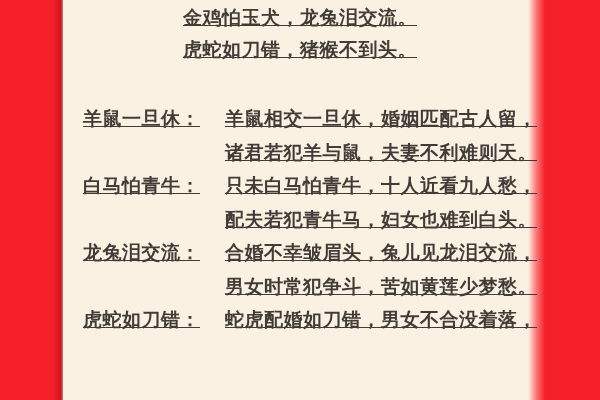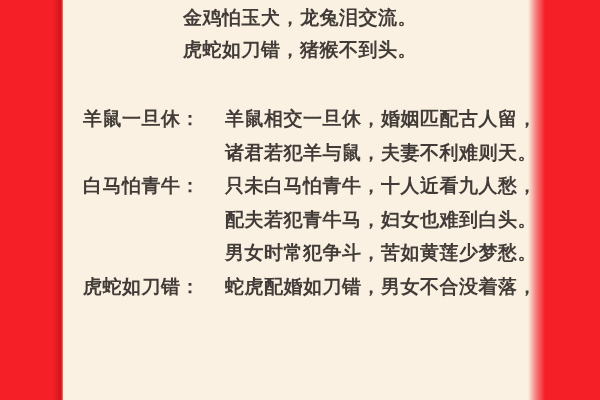--- a/index.html
+++ b/index.html
@@ -22,21 +22,21 @@
   }
   .border-right {
     position: absolute;
     right: 0; top: 0;
     width: 72px; height: 100%;
     background: linear-gradient(to right, rgba(245,31,40,0) 0px, rgba(245,31,40,0.55) 8px, #f51f28 17px, #f51f28 100%);
   }
   .content {
     position: absolute;
     left: 63px; top: 0;
-    width: 474px; height: 400px;
+    width: 474px; height: 400px; text-decoration: underline;
   }
   .poem {
     padding-top: 1px;
     text-align: center;
     font-size: 19px;
     line-height: 32px;
   }
   .sections {
     margin-top: 37px;
     font-size: 19px;
@@ -81,21 +81,23 @@
       <div class="section">
         <div class="section-title">白马怕青牛：</div>
         <div class="section-body">
           <div class="body-line">只未白马怕青牛，十人近看九人愁，</div>
           <div class="body-line">配夫若犯青牛马，妇女也难到白头。</div>
         </div>
       </div>
 
 
       <div class="section">
+        <div class="section-title">龙兔泪交流：</div>
         <div class="section-body">
+          <div class="body-line">合婚不幸皱眉头，兔儿见龙泪交流，</div>
           <div class="body-line">男女时常犯争斗，苦如黄莲少梦愁。</div>
         </div>
       </div>
 
       <div class="section">
         <div class="section-title">虎蛇如刀错：</div>
         <div class="section-body">
           <div class="body-line">蛇虎配婚如刀错，男女不合没着落，</div>
         </div>
       </div>

